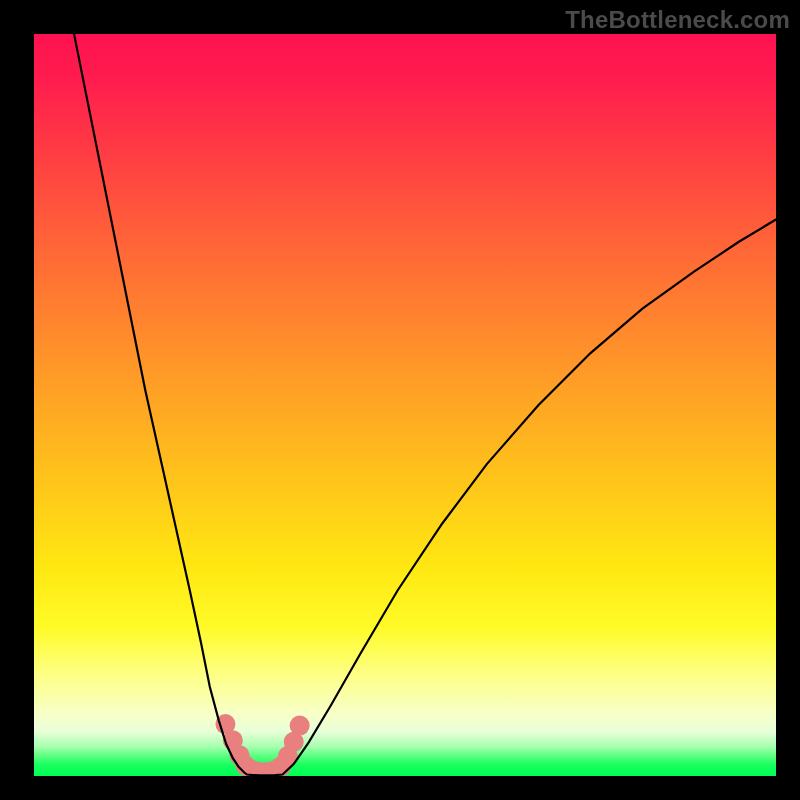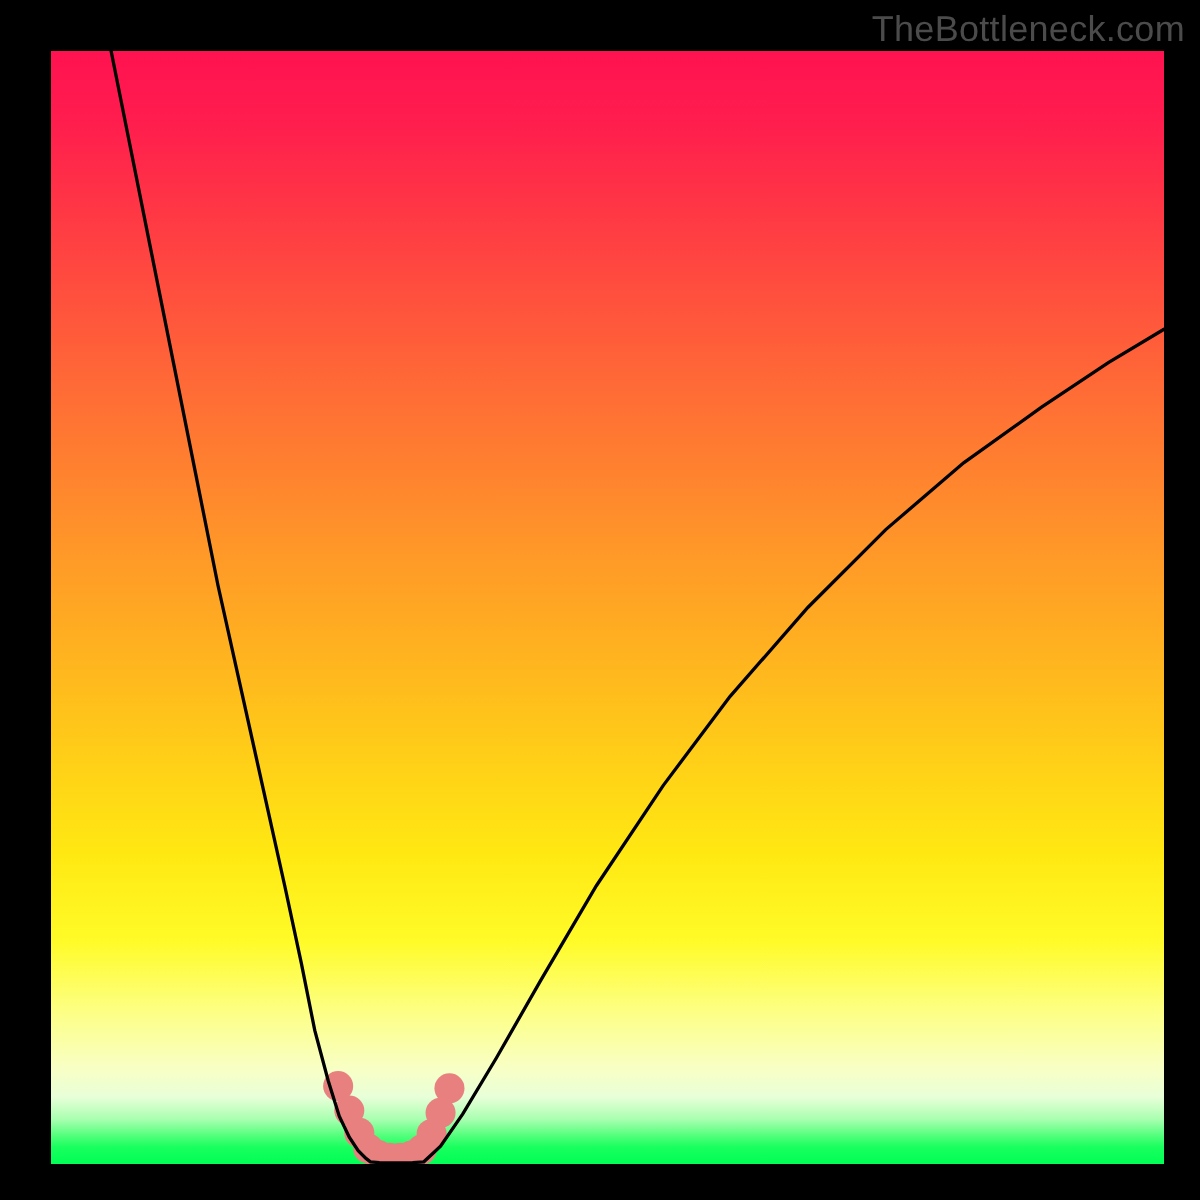--- a/index.html
+++ b/index.html
@@ -41,21 +41,21 @@
       #18ff5e 98.5%,
       #00ff55 100%
     );
   }
   .watermark {
     position: absolute;
     top: 6px;
     right: 10px;
     color: #4b4b4b;
     font-size: 24px;
-    font-weight: 400;
+    font-weight: 700;
     letter-spacing: 0.2px;
     user-select: none;
   }
   svg.curves {
     position: absolute;
     left: 0; top: 0;
     width: 742px; height: 742px;
   }
   .curve {
     fill: none;

